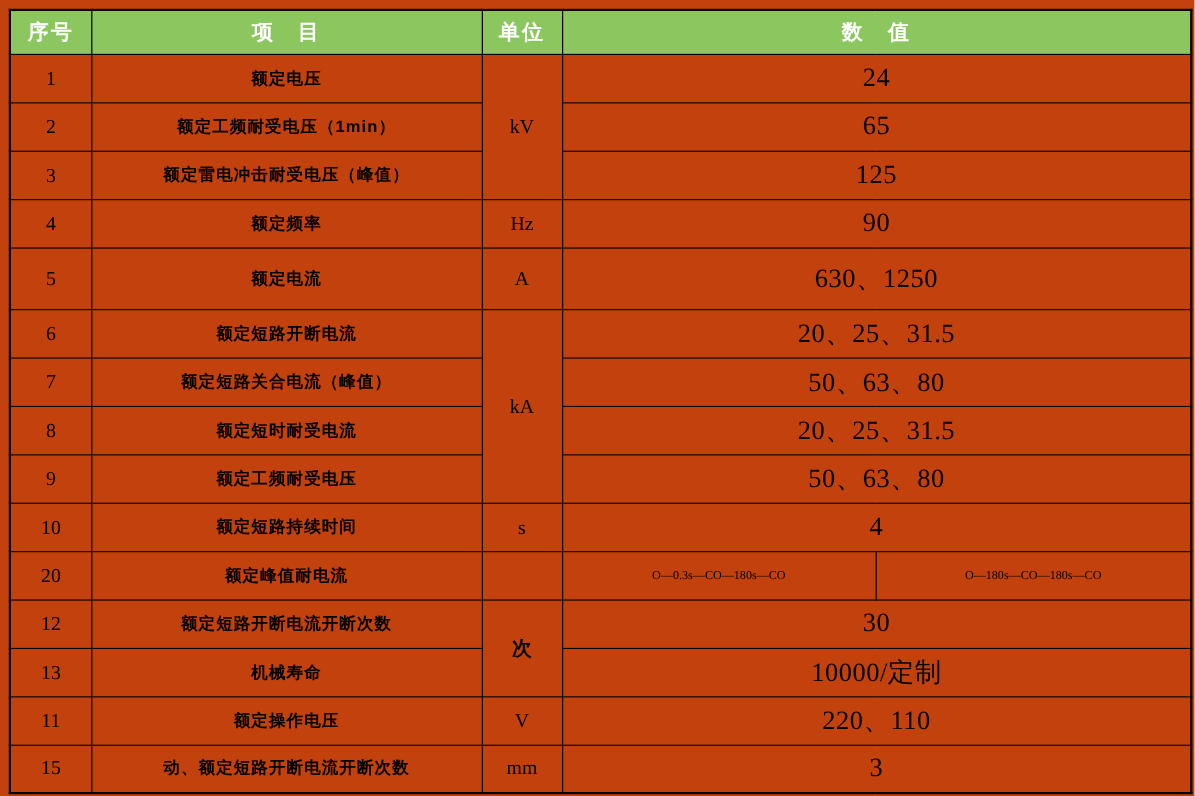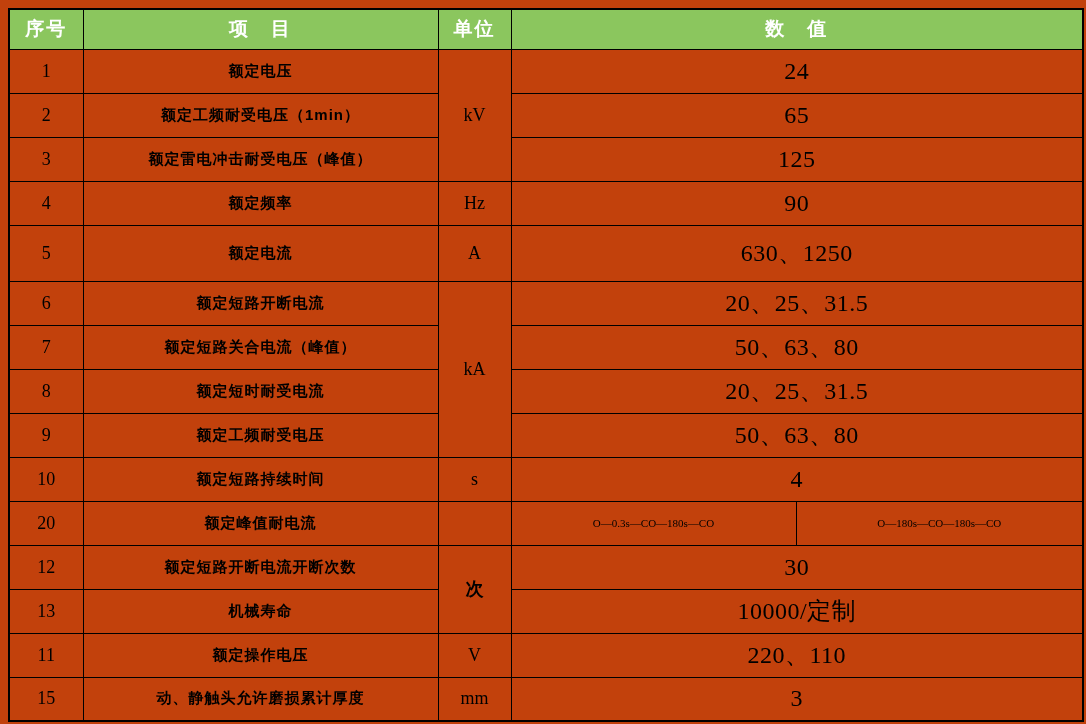--- a/index.html
+++ b/index.html
@@ -173,19 +173,19 @@
 
     <tr class="r">
       <td class="no">11</td>
       <td class="item">额定操作电压</td>
       <td class="unit">V</td>
       <td class="val" colspan="2">220、110</td>
     </tr>
 
     <tr class="r">
       <td class="no">15</td>
-      <td class="item">动、静触头允许磨损累计厚度</td>
+      <td class="item">动、额定短路开断电流开断次数</td>
       <td class="unit">mm</td>
       <td class="val" colspan="2">3</td>
     </tr>
   </tbody>
     </table>
 </div>
 
 </body></html>

